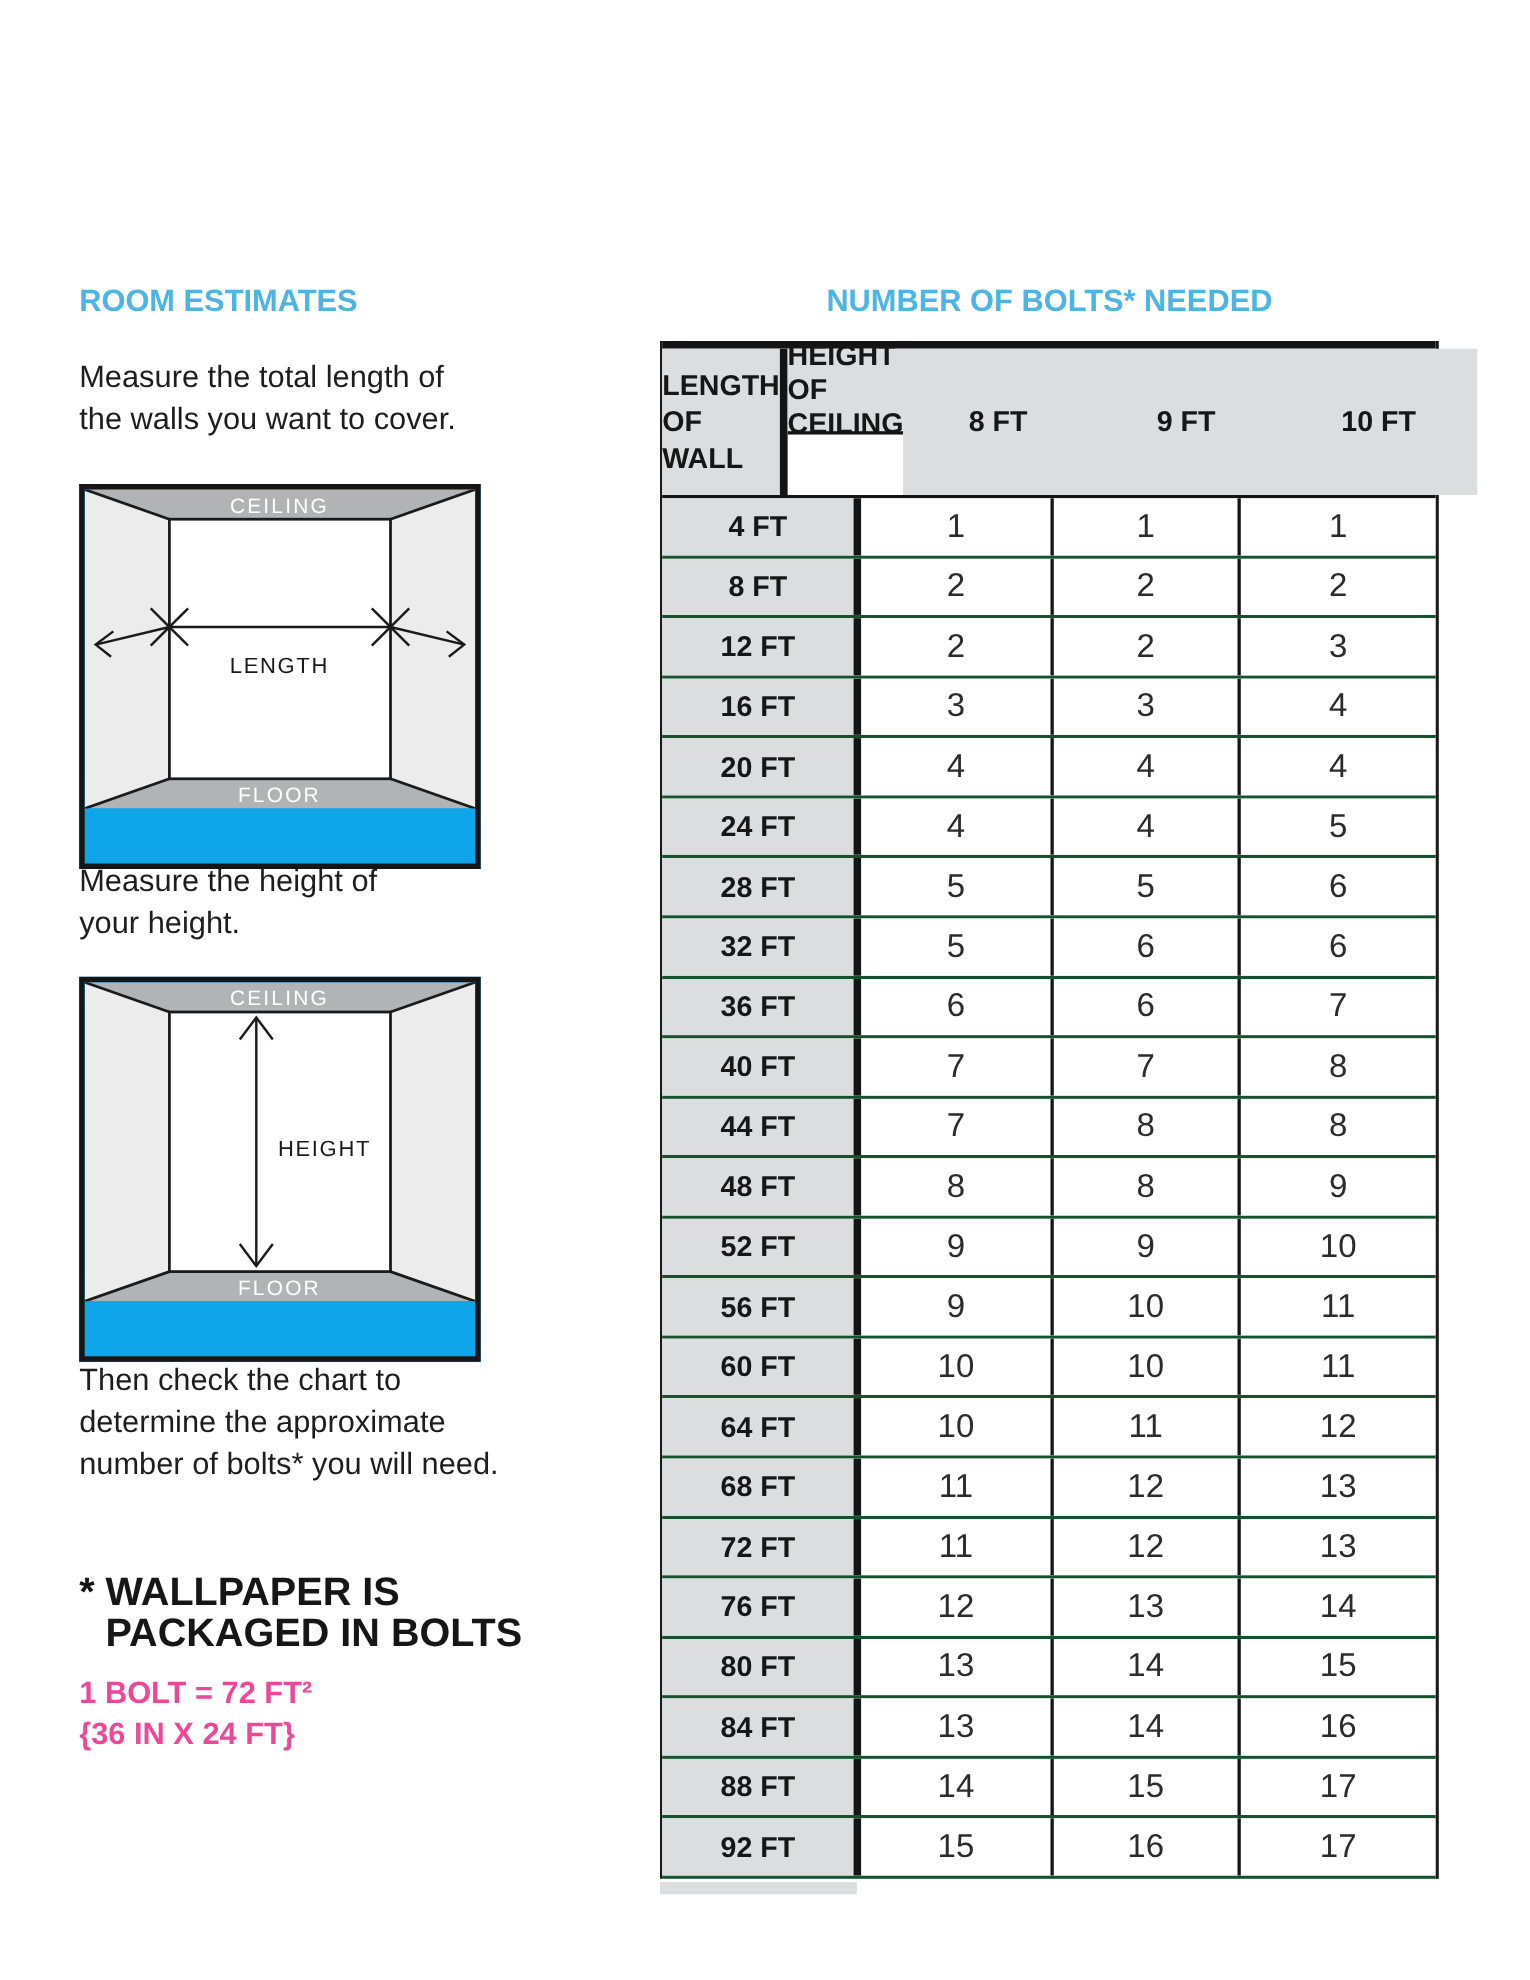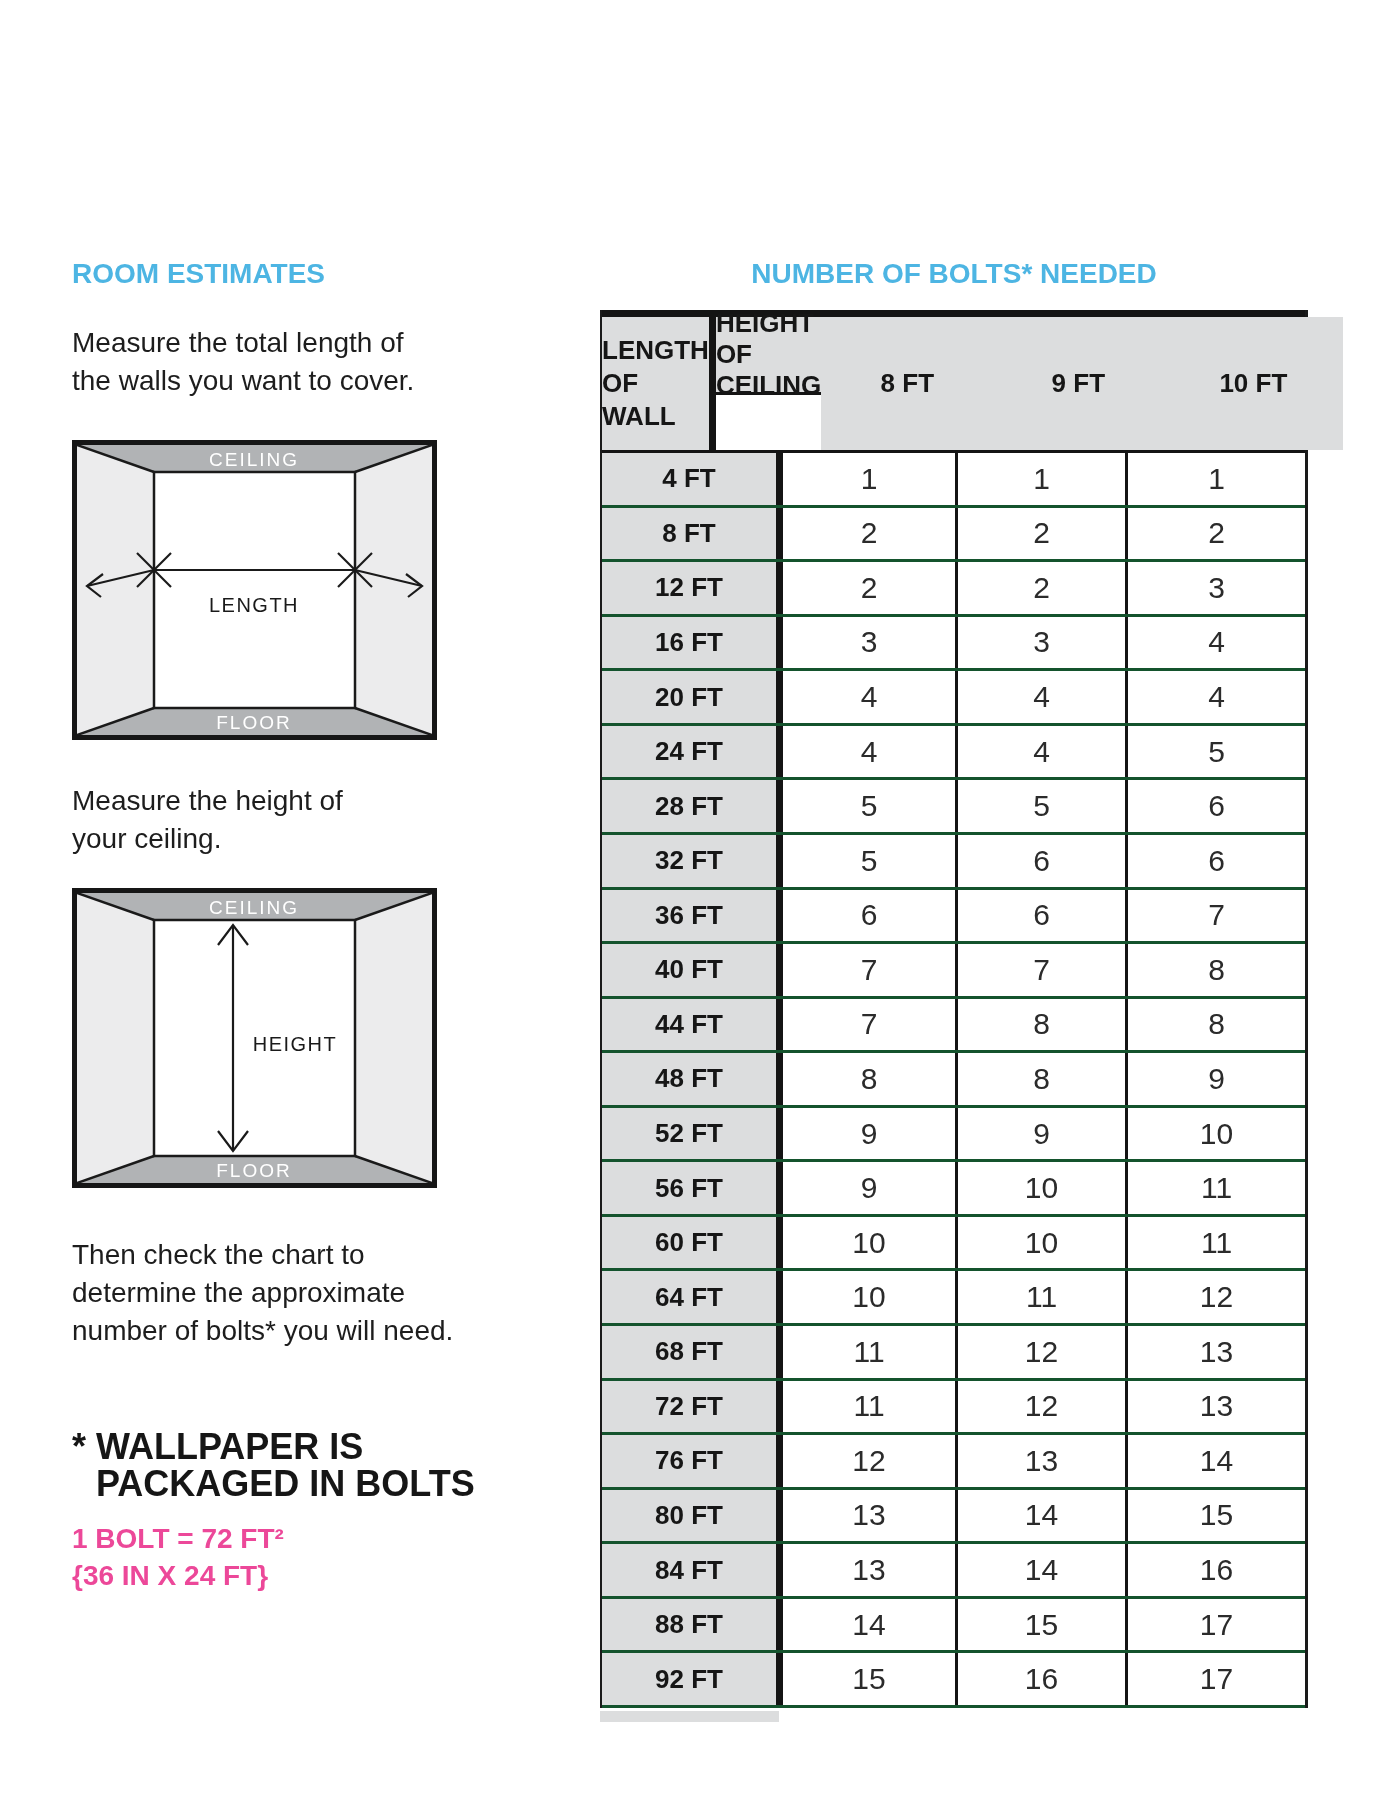--- a/index.html
+++ b/index.html
@@ -30,23 +30,23 @@
   .body-para { font-size:28px; line-height:38px; color:#1d1d1d; }
   .para1 { left:72px; top:324px; }
   .para2 { left:72px; top:782px; }
   .para3 { left:72px; top:1236px; }
 
   .footnote { left:72px; top:1428px; font-size:36px; font-weight:bold; line-height:37px; color:#161616; }
   .footnote .indent { padding-left:24px; }
   .bolt-info { left:72px; top:1520px; font-size:28px; font-weight:bold; line-height:37px; color:#ec4899; }
 
   .diagram {
-    width:365px; height:300px;
+    width:365px; height:350px;
     border:5px solid #161616;
-    background:#a16207;
+    background:#0ea5e9;
   }
   .diagram1 { left:72px; top:440px; }
   .diagram2 { left:72px; top:888px; }
   .room-label { font-size:19px; fill:#ffffff; letter-spacing:2px; }
   .measure-label { font-size:20px; fill:#1a1a1a; letter-spacing:1.5px; }
 
   
   .bolts-table {
     left:600px; top:310px; width:708px;
     border-left:2px solid #1a1a1a;
@@ -126,21 +126,21 @@
         <polyline points="26,129 10,141 24,152"></polyline>
         <line x1="278" y1="125" x2="345" y2="141"></line>
         <polyline points="329,129 345,141 331,152"></polyline>
       </g>
       <text class="measure-label" x="177" y="167" text-anchor="middle">LENGTH</text>
     </svg>
   </div>
 
   <div class="abs body-para para2">
     <div>Measure the height of</div>
-    <div>your ceiling.</div>
+    <div>your height.</div>
   </div>
 
   <div class="abs diagram diagram2">
     <svg viewBox="0 0 355 290" width="355" height="290">
       <polygon points="0,0 355,0 278,27 77,27" fill="#B1B3B5"></polygon>
       <polygon points="0,290 77,263 278,263 355,290" fill="#B1B3B5"></polygon>
       <polygon points="0,0 77,27 77,263 0,290" fill="#ECECED"></polygon>
       <polygon points="355,0 278,27 278,263 355,290" fill="#ECECED"></polygon>
       <rect x="77" y="27" width="201" height="236" fill="#ffffff"></rect>
       <g stroke="#1a1a1a" stroke-width="2.5" fill="none">

